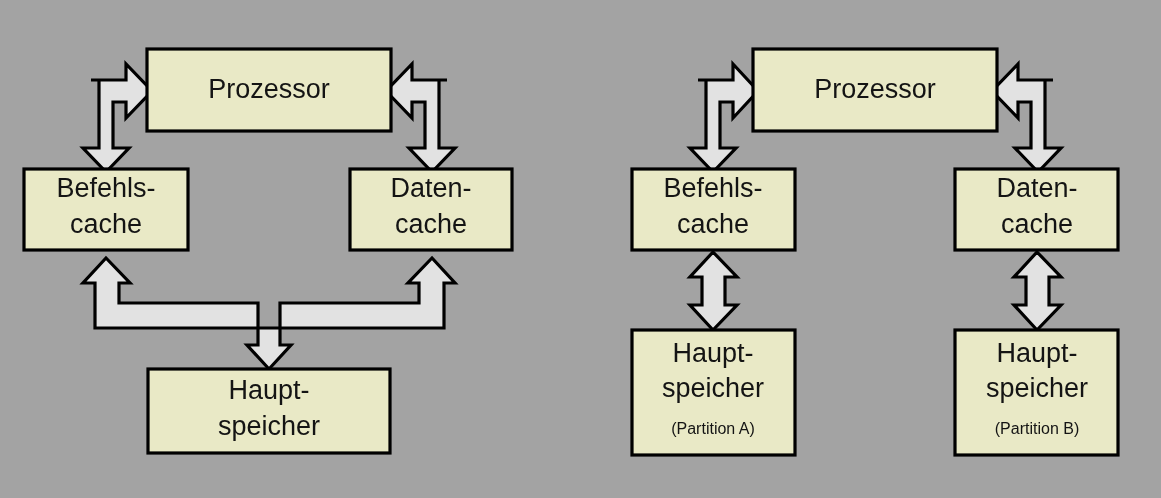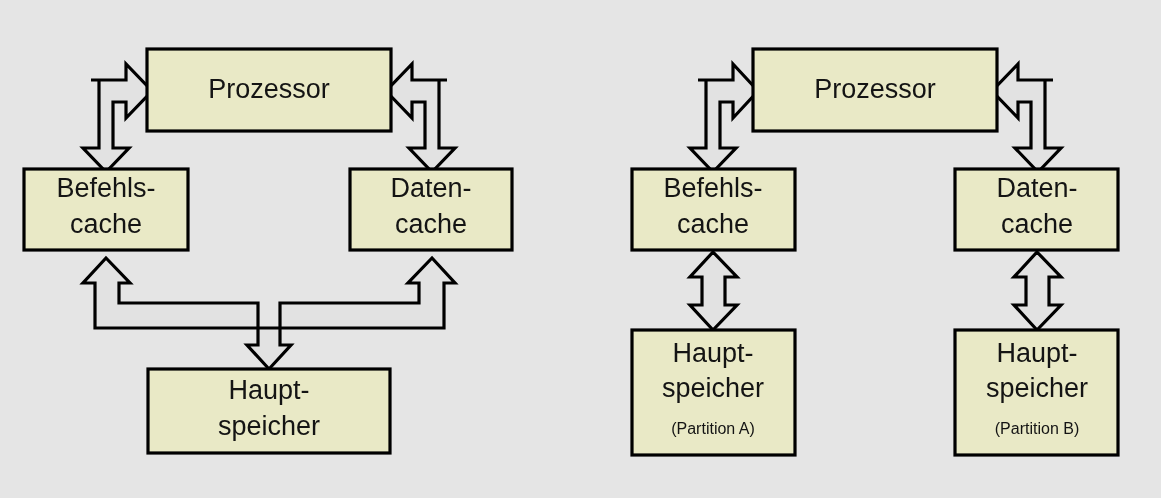--- a/index.html
+++ b/index.html
@@ -11,21 +11,21 @@
   body {
     width: 1161px;
     height: 498px;
     overflow: hidden;
     font-family: "Liberation Sans", sans-serif;
   }
   #diagram-root {
     position: relative;
     width: 1161px;
     height: 498px;
-    background: #e5e5e5;
+    background: #a3a3a3;
   }
   #diagram-svg {
     position: absolute;
     left: 0;
     top: 0;
     width: 1161px;
     height: 498px;
     display: block;
   }
   .node-box {

